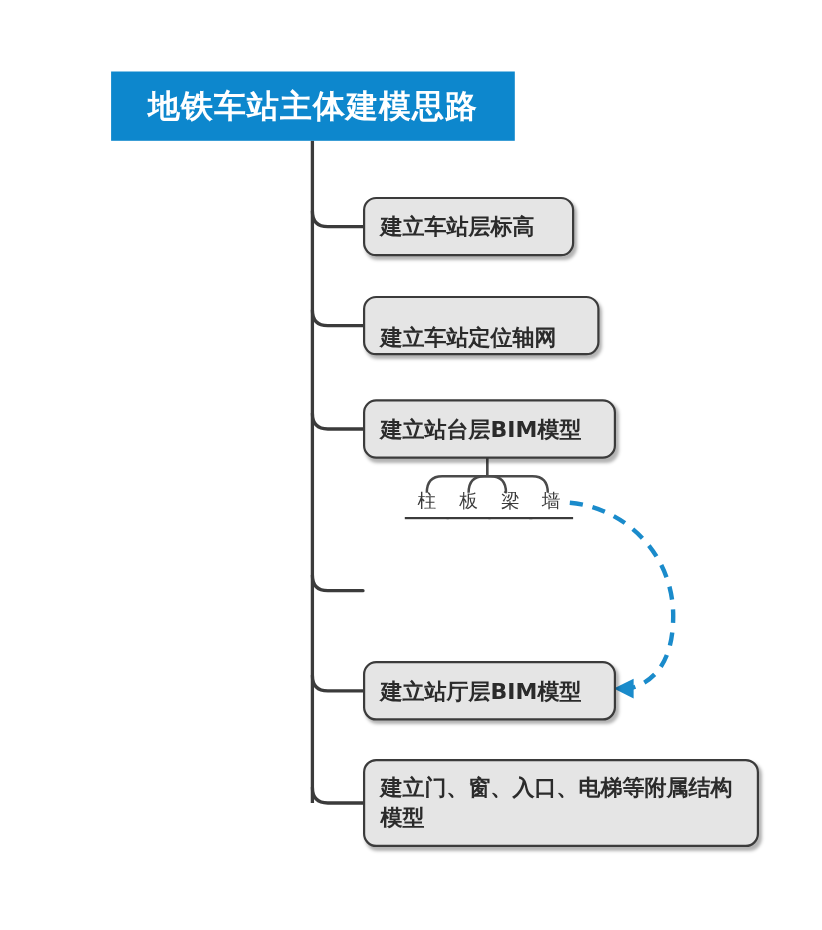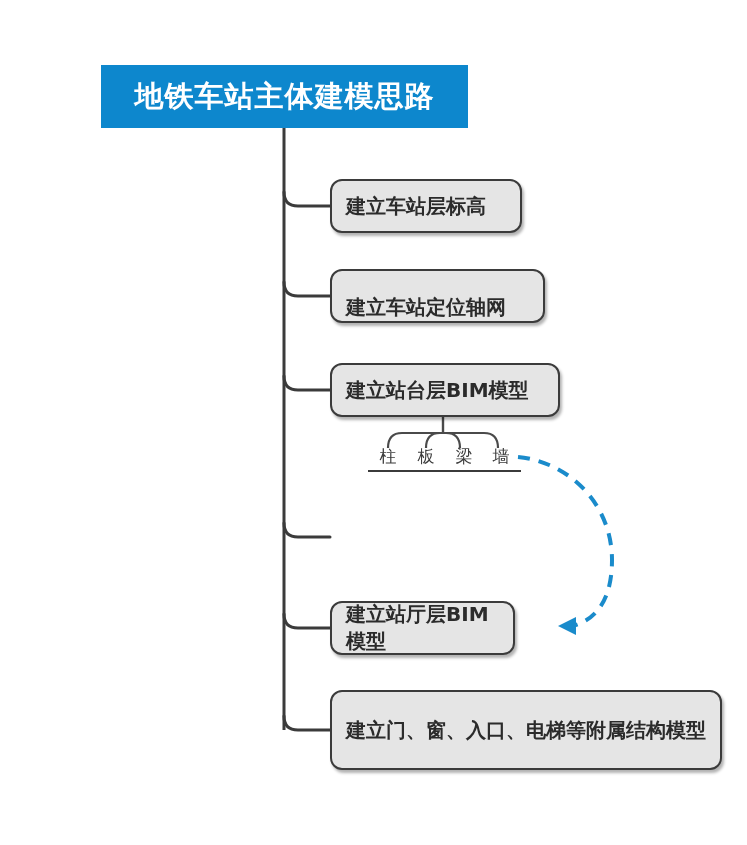--- a/index.html
+++ b/index.html
@@ -130,25 +130,25 @@
 
   <div class="node-box" style="left:330px; top:269px; width:215px; height:54px;align-items:flex-end;">
     <span class="node-text">建立车站定位轴网</span>
   </div>
 
   <div class="node-box" style="left:330px; top:363px; width:230px; height:54px;">
     <span class="node-text">建立站台层BIM模型</span>
   </div>
 
 
-  <div class="node-box" style="left:330px; top:601px; width:185px; height:54px;">
+  <div class="node-box" style="left:330px; top:601px; width:230px; height:54px;">
     <span class="node-text">建立站厅层BIM模型</span>
   </div>
 
-  <div class="node-box two-line" style="left:330px; top:690px; width:392px; height:80px;">
+  <div class="node-box two-line" style="left:330px; top:690px; width:360px; height:80px;">
     <span class="node-text">建立门、窗、入口、电梯等附属结构模型</span>
   </div>
 
   <div class="subnode" style="left:368px; top:448px;">
     <span class="subnode-label">柱</span>
     <span class="subnode-underline"></span>
   </div>
 
   <div class="subnode" style="left:406px; top:448px;">
     <span class="subnode-label">板</span>

